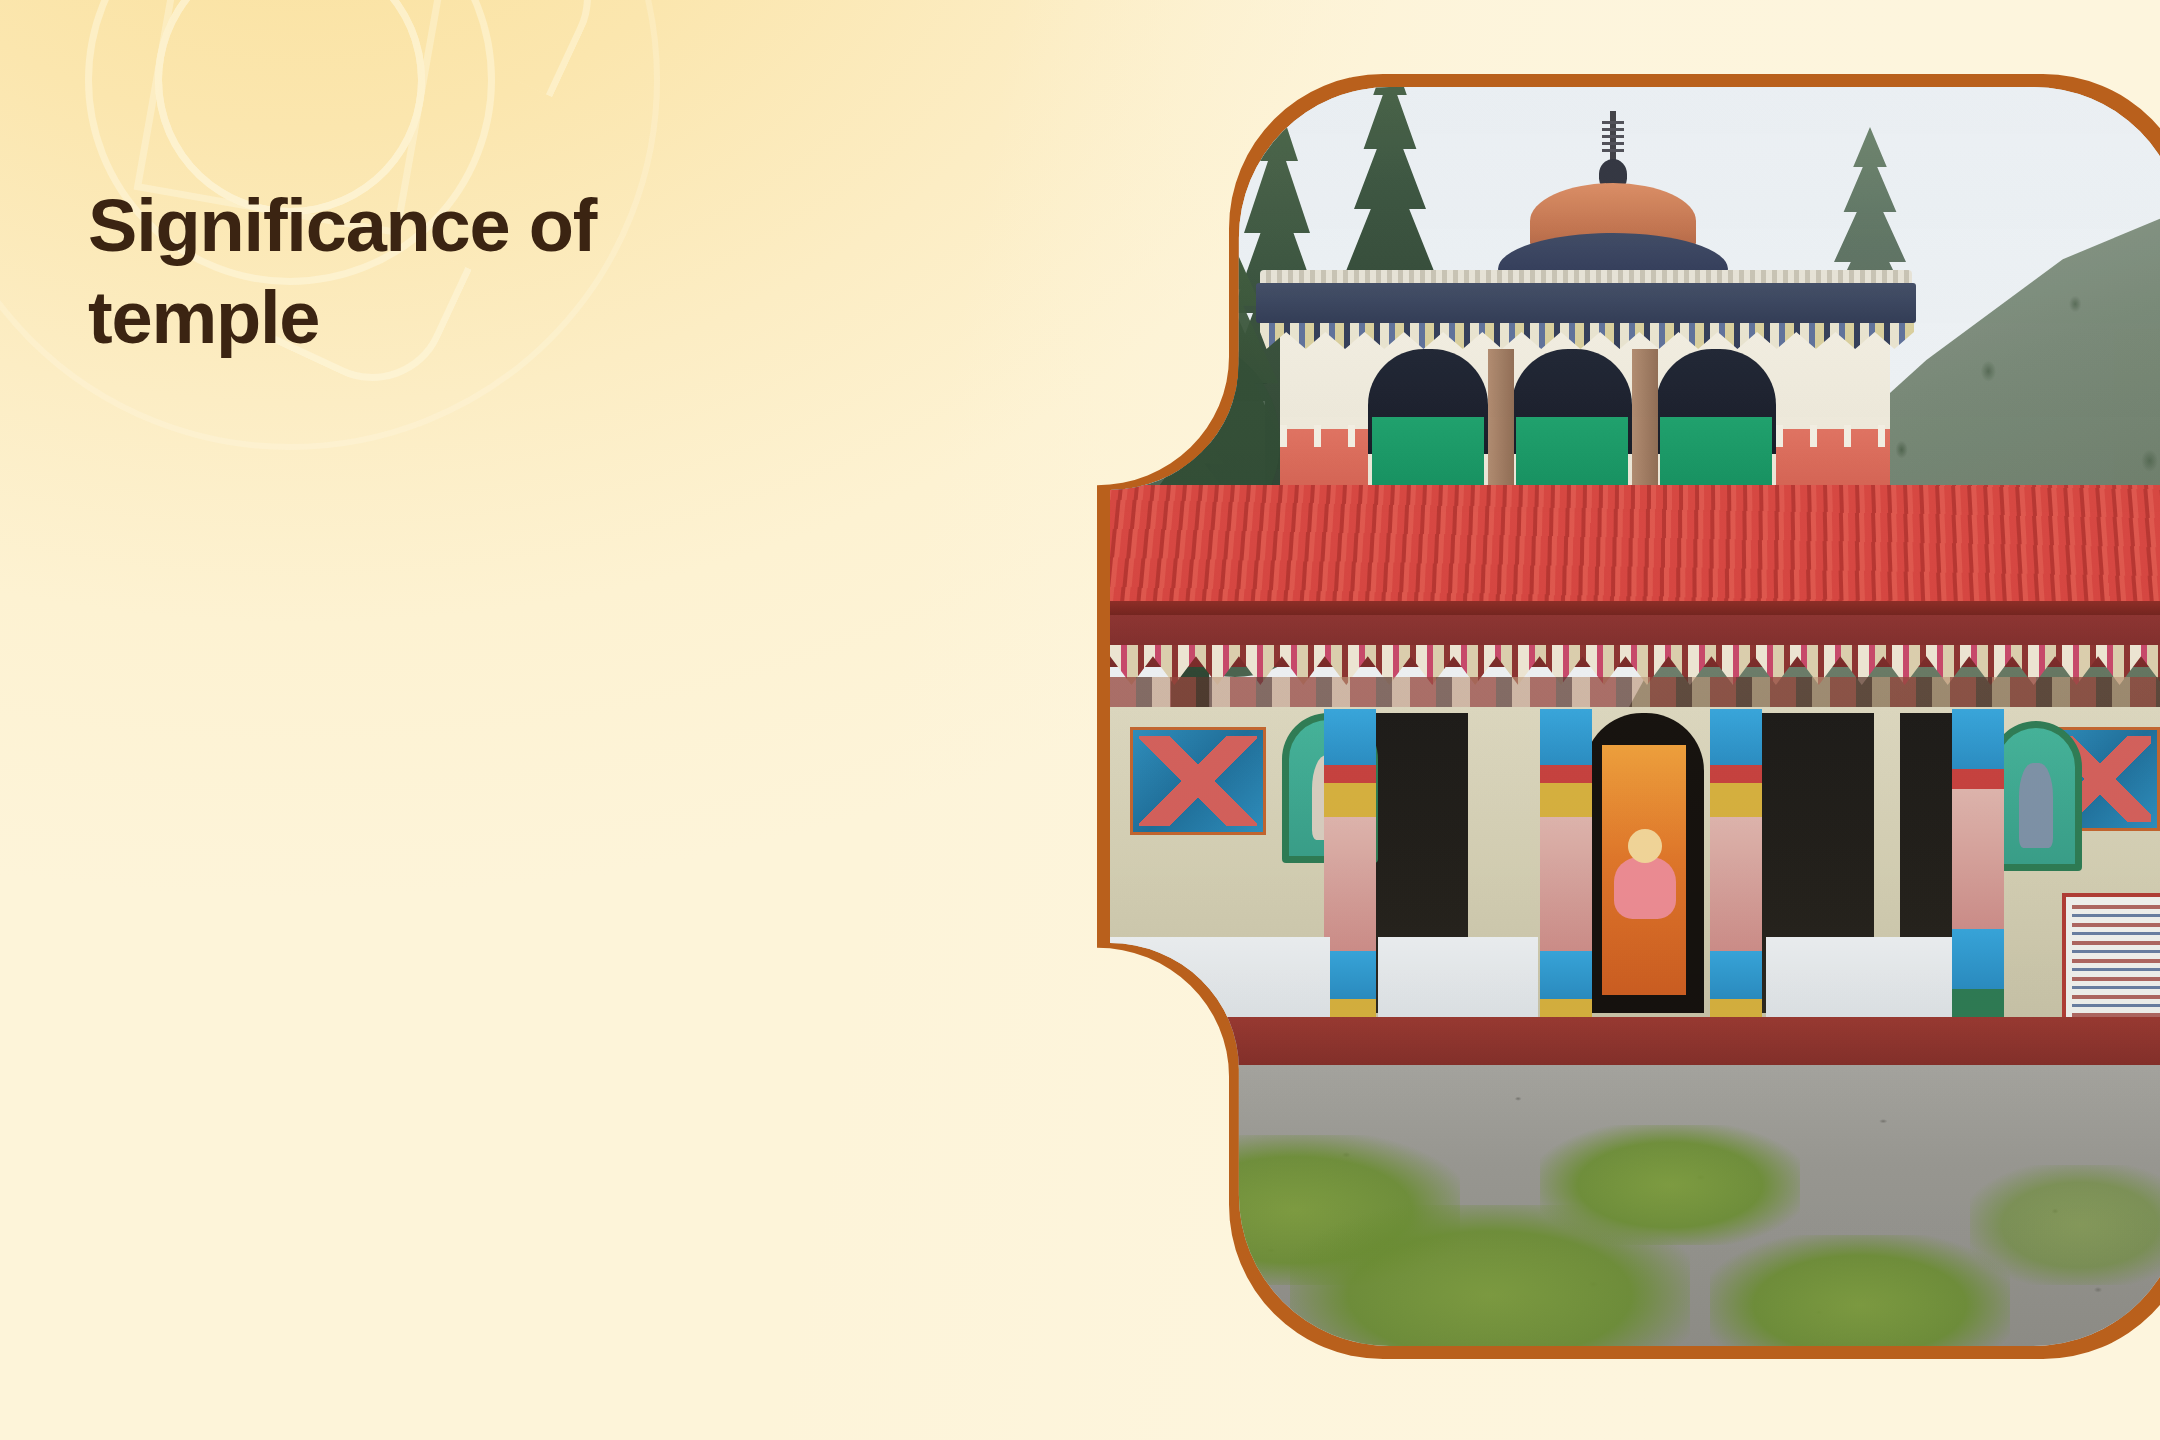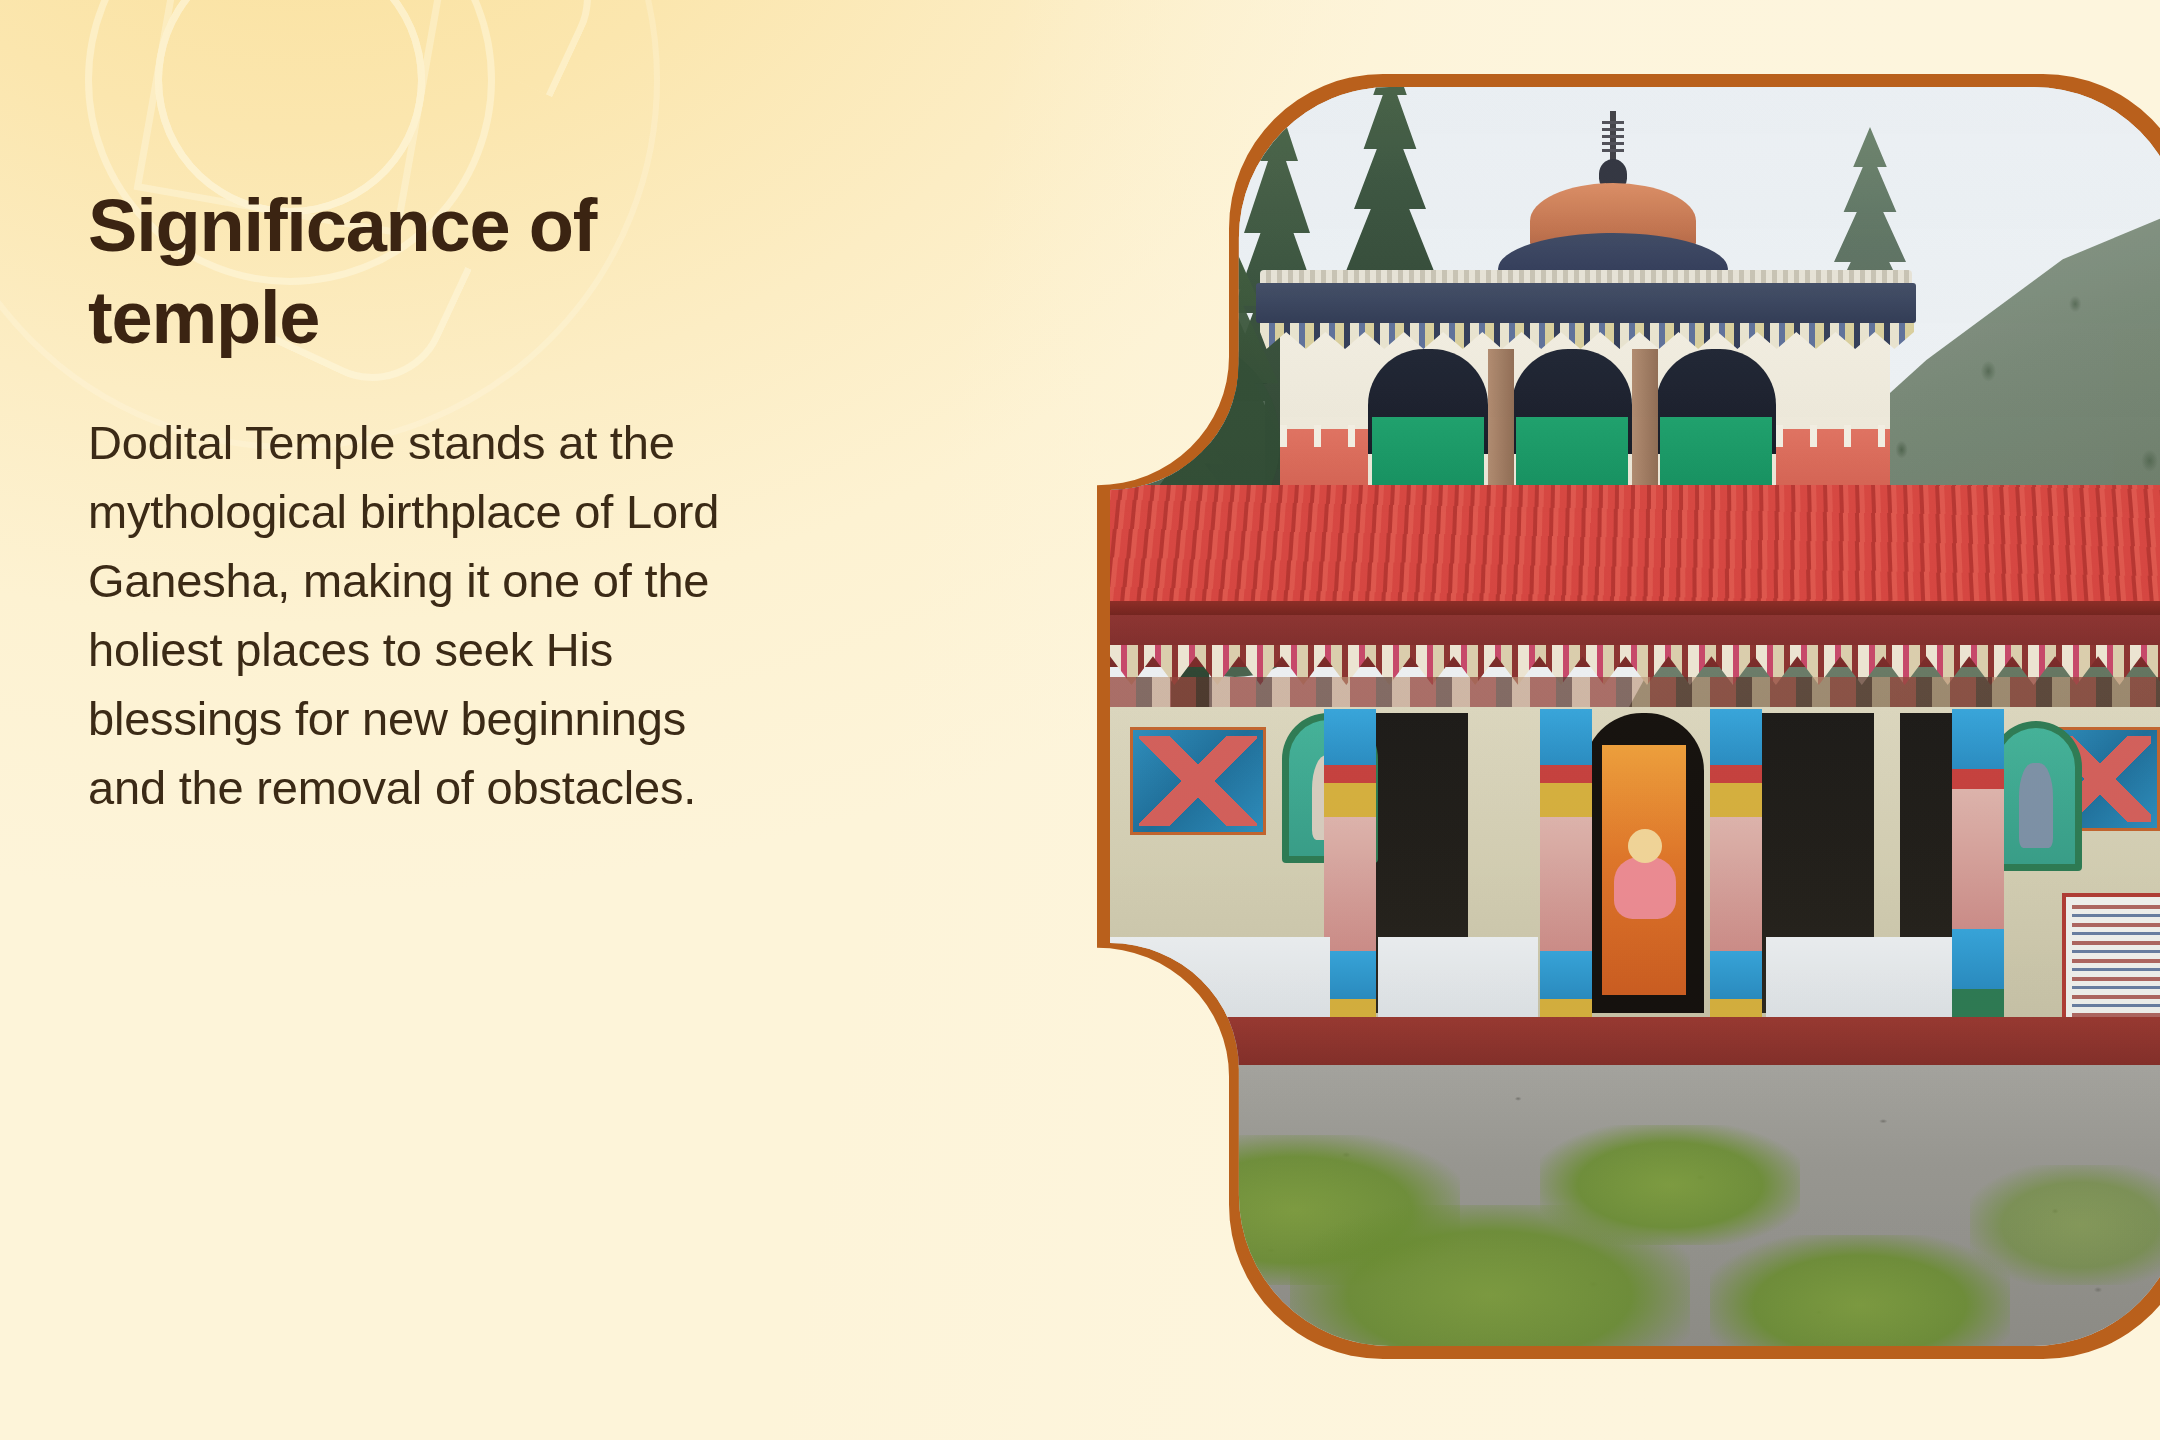--- a/index.html
+++ b/index.html
@@ -405,21 +405,20 @@
     <div class="sun-petal" style="transform:rotate(280deg)"></div>
 
     <div class="sun-ray" style="transform:rotate(115deg) translate(-170px,-170px)"></div>
     <div class="sun-ray" style="transform:rotate(205deg) translate(-170px,-170px)"></div>
   </div>
 
   <div class="bg-right-fade"></div>
 
   <div class="text-col">
     <h1 class="headline">Significance of temple</h1>
-    <p class="body-copy">Dodital Temple stands at the mythological birthplace of Lord Ganesha, making it one of the holiest places to seek His blessings for new beginnings and the removal of obstacles.</p>
   </div>
 
   <svg class="frame-svg" aria-hidden="true">
     <defs>
       <clipPath id="frameShape" clipPathUnits="objectBoundingBox">
         <path d="M0.26,0 H0.86 A0.14,0.12 0 0 1 1,0.12 V0.88 A0.14,0.12 0 0 1 0.86,1 H0.26 A0.14,0.12 0 0 1 0.12,0.88 V0.78 A0.12,0.10 0 0 0 0,0.68 V0.32 A0.12,0.10 0 0 0 0.12,0.22 V0.12 A0.14,0.12 0 0 1 0.26,0 Z"></path>
       </clipPath>
     </defs>
   </svg>
 

